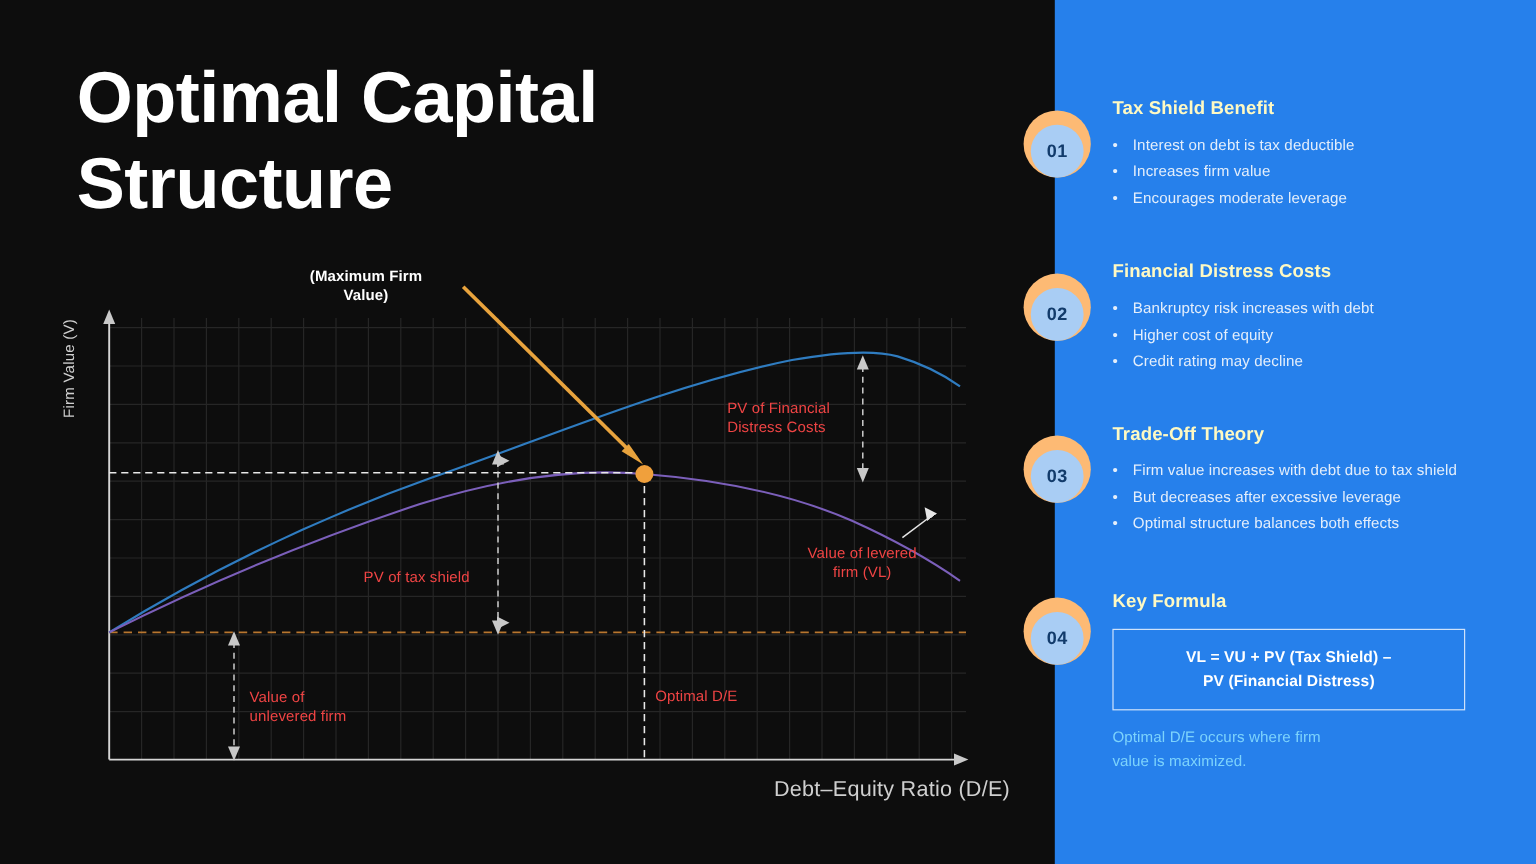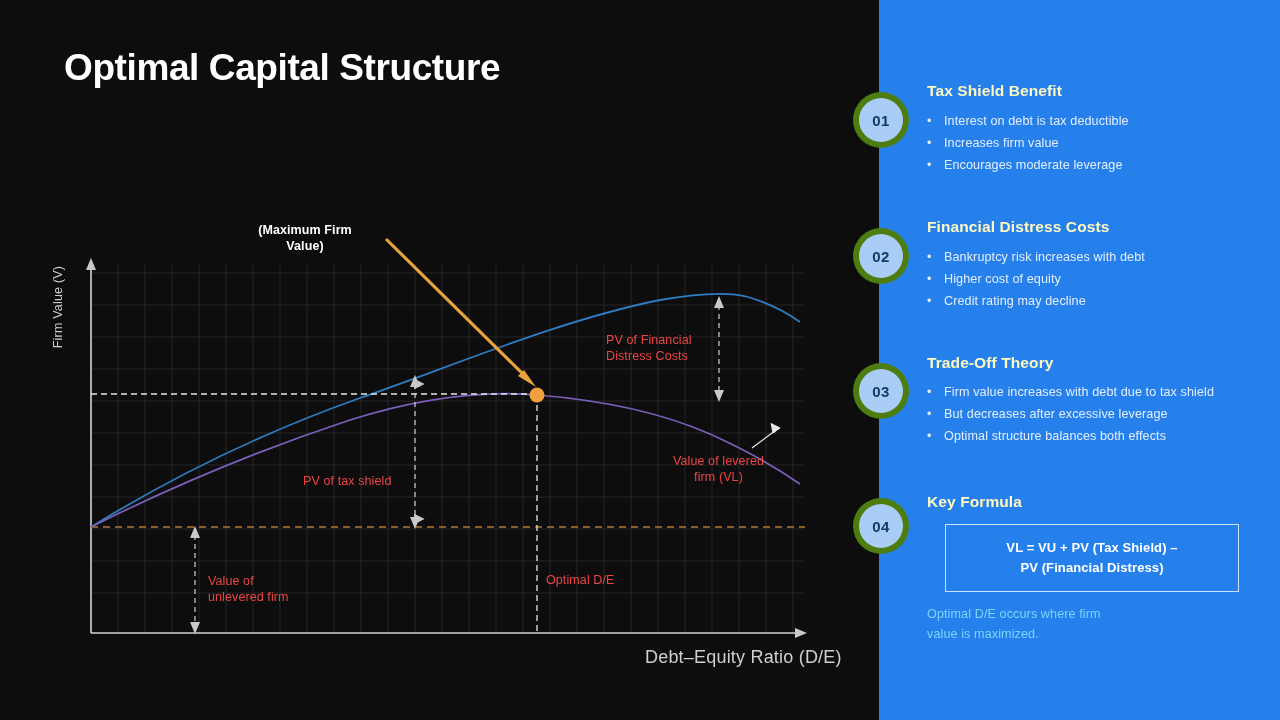--- a/index.html
+++ b/index.html
@@ -7,21 +7,21 @@
     width:1280px;height:720px;overflow:hidden;
     background:#0d0d0d;
     font-family:"Liberation Sans", sans-serif;
     position:relative;
   }
   .slide{position:absolute;inset:0;background:#0d0d0d;}
 
   
   .title{
     position:absolute;left:64px;top:46px;width:700px;
-    color:#ffffff;font-size:37px;line-height:1.19;font-weight:bold;
+    color:#ffffff;font-size:60px;line-height:1.19;font-weight:bold;
     letter-spacing:-0.4px;
   }
   .title span{display:block;}
 
   
   .chart-wrap{position:absolute;left:0;top:0;width:879px;height:720px;}
   svg.chart{position:absolute;left:0;top:0;}
 
   .ylabel{
     position:absolute;left:-12px;top:300px;width:140px;
@@ -37,21 +37,21 @@
   .ann.max{color:#ffffff;font-weight:bold;font-size:12.5px;text-align:right;line-height:1.3;}
   .ann.rt{text-align:center;}
 
   
   .panel{
     position:absolute;left:879px;top:0;width:401px;height:720px;
     background:#2680eb;
   }
   .circle{
     position:absolute;width:56px;height:56px;border-radius:50%;
-    background:#4d7c0f;display:flex;align-items:center;justify-content:center;
+    background:#fdba74;display:flex;align-items:flex-end;justify-content:center;
   }
   .circle .inner{
     width:44px;height:44px;border-radius:50%;background:#a9cdf4;
     display:flex;align-items:center;justify-content:center;
     color:#123b6b;font-size:15px;font-weight:bold;letter-spacing:0.3px;
   }
   .sec-title{
     position:absolute;color:#fef9c3;font-size:15.5px;font-weight:bold;letter-spacing:0.1px;
   }
   .bullets{position:absolute;width:300px;}
@@ -61,21 +61,20 @@
   }
   .bullet .dot{width:17px;flex:0 0 17px;color:#e4eefb;font-size:12.6px;}
   .bullet .txt{flex:1;}
 
   .formula-box{
     position:absolute;left:927px;top:524px;width:292px;height:66px;
     border:1.3px solid #cfe2fa;
     display:flex;align-items:center;justify-content:center;
     text-align:center;color:#ffffff;font-size:13px;font-weight:bold;line-height:1.55;
     letter-spacing:0.1px;
-    margin-left:18px;
   }
   .footnote{
     position:absolute;left:927px;top:604px;width:270px;
     color:#7dd3fc;font-size:12.6px;line-height:1.6;letter-spacing:0.1px;
   }
 </style>
 </head>
 <body>
 
 <div class="slide">

